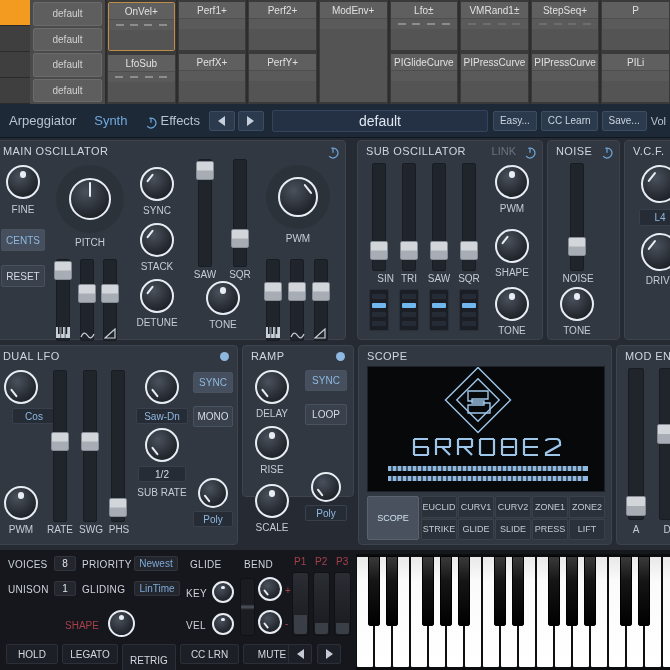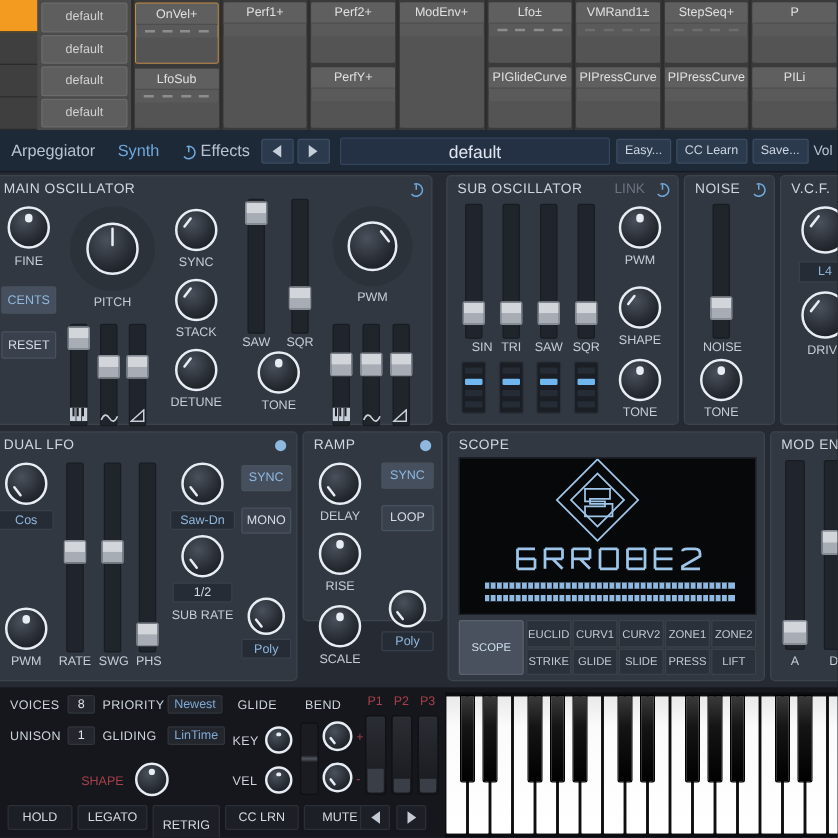--- a/index.html
+++ b/index.html
@@ -219,20 +219,30 @@
           <div class="mm-srcbox">
             <div class="mm-srclabel">Perf1+</div>
             <div class="mm-dashes empty">
               <div class="mm-dash"></div>
               <div class="mm-dash"></div>
               <div class="mm-dash"></div>
               <div class="mm-dash"></div>
             </div>
             <div class="mm-fill"></div>
           </div>
+          <div class="mm-srcbox">
+            <div class="mm-srclabel">PerfX+</div>
+            <div class="mm-dashes empty">
+              <div class="mm-dash"></div>
+              <div class="mm-dash"></div>
+              <div class="mm-dash"></div>
+              <div class="mm-dash"></div>
+            </div>
+            <div class="mm-fill"></div>
+          </div>
         </div>
         <div class="mm-col">
           <div class="mm-srcbox">
             <div class="mm-srclabel">Perf2+</div>
             <div class="mm-dashes empty">
               <div class="mm-dash"></div>
               <div class="mm-dash"></div>
               <div class="mm-dash"></div>
               <div class="mm-dash"></div>
             </div>
@@ -554,21 +564,21 @@
       <div class="knob p-ul" style="left:16px; top:92px; width:38px; height:38px;"></div>
       <div class="lbl" style="left:6px; top:134px; width:60px;">DRIVE</div>
     </div>
 
     <div class="panel" style="left:-6px; top:207px; width:244px; height:200px;">
       <div class="panel-title">DUAL LFO</div>
       <div style="position:absolute; top:6px; right:8px; width:9px; height:9px;
                   border-radius:50%; background:#8fb8e0;"></div>
 
       <div class="knob p-dl" style="left:9px; top:24px; width:34px; height:34px;"></div>
-      <div class="chip" style="left:4px; top:62px; width:44px; height:16px;">Cos</div>
+      <div class="chip" style="left:17px; top:62px; width:44px; height:16px;">Cos</div>
       <div class="knob p-dot" style="left:9px; top:140px; width:34px; height:34px;"></div>
       <div class="lbl" style="left:2px; top:178px; width:48px;">PWM</div>
 
       <div class="strack" style="left:58px; top:24px; width:14px; height:152px;"></div>
       <div class="shandle" style="left:56px; top:86px; width:18px; height:19px;"></div>
       <div class="lbl" style="left:50px; top:178px; width:30px;">RATE</div>
 
       <div class="strack" style="left:88px; top:24px; width:14px; height:152px;"></div>
       <div class="shandle" style="left:86px; top:86px; width:18px; height:19px;"></div>
       <div class="lbl" style="left:80px; top:178px; width:32px;">SWG</div>

